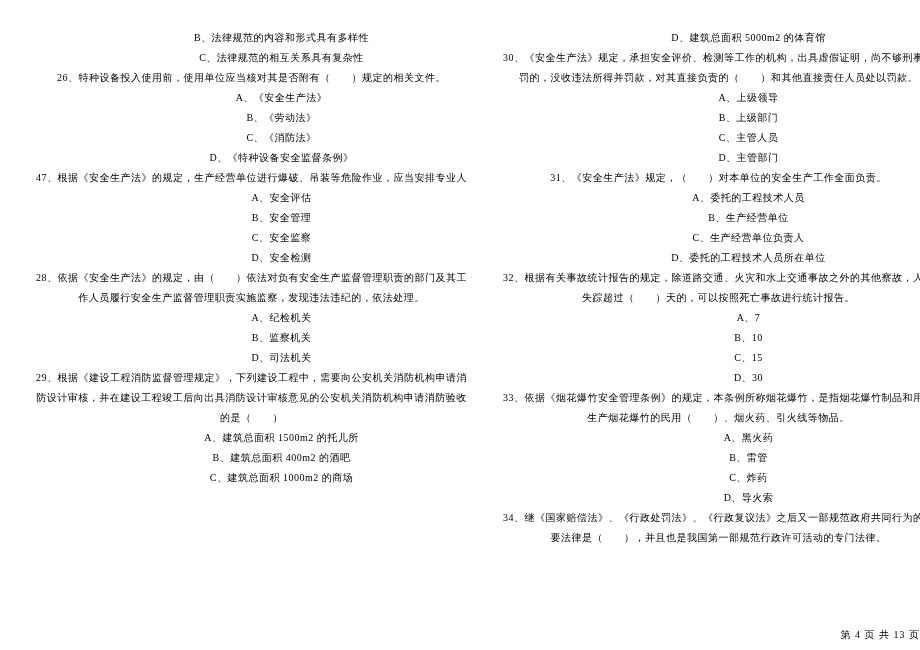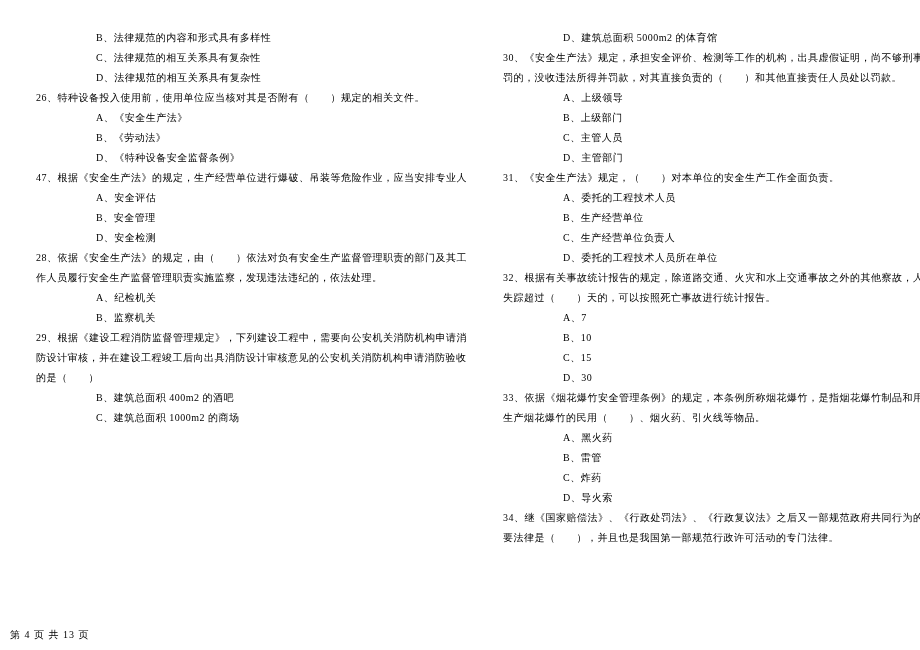--- a/index.html
+++ b/index.html
@@ -15,20 +15,21 @@
       font-size: 10px;
       color: #000000;
       position: relative;
       overflow: hidden;
     }
     .page-container {
       display: flex;
       width: 100%;
       height: 100%;
       padding: 28px 36px 30px 36px;
+      text-align: center;
     }
     .column {
       flex: 1;
       display: flex;
       flex-direction: column;
     }
     .column-left {
       padding-right: 18px;
     }
     .column-right {
@@ -44,50 +45,53 @@
     }
     .indent-q {
       padding-left: 0px;
     }
     .indent-cont {
       padding-left: 0px;
     }
     .footer {
       position: absolute;
       bottom: 8px;
-      left: 10px;
+      left: 0;
       right: 0;
-      text-align: left;
+      text-align: right;
       font-size: 10px;
       letter-spacing: 1px;
     }
   </style>
 </head>
 <body>
 
 <div class="page-container">
   <div class="column column-left">
     <div class="line indent-opt">B、法律规范的内容和形式具有多样性</div>
     <div class="line indent-opt">C、法律规范的相互关系具有复杂性</div>
-    <div class="line indent-opt">D、法律规范的相互关系具有复杂性</div>
     <div class="line indent-q">26、特种设备投入使用前，使用单位应当核对其是否附有（　　）规定的相关文件。</div>
     <div class="line indent-opt">A、《安全生产法》</div>
     <div class="line indent-opt">B、《劳动法》</div>
+    <div class="line indent-opt">C、《消防法》</div>
     <div class="line indent-opt">D、《特种设备安全监督条例》</div>
     <div class="line indent-q">47、根据《安全生产法》的规定，生产经营单位进行爆破、吊装等危险作业，应当安排专业人</div>
     <div class="line indent-opt">A、安全评估</div>
     <div class="line indent-opt">B、安全管理</div>
+    <div class="line indent-opt">C、安全监察</div>
     <div class="line indent-opt">D、安全检测</div>
     <div class="line indent-q">28、依据《安全生产法》的规定，由（　　）依法对负有安全生产监督管理职责的部门及其工</div>
     <div class="line indent-cont">作人员履行安全生产监督管理职责实施监察，发现违法违纪的，依法处理。</div>
     <div class="line indent-opt">A、纪检机关</div>
     <div class="line indent-opt">B、监察机关</div>
+    <div class="line indent-opt">D、司法机关</div>
     <div class="line indent-q">29、根据《建设工程消防监督管理规定》，下列建设工程中，需要向公安机关消防机构申请消</div>
     <div class="line indent-cont">防设计审核，并在建设工程竣工后向出具消防设计审核意见的公安机关消防机构申请消防验收</div>
     <div class="line indent-cont">的是（　　）</div>
+    <div class="line indent-opt">A、建筑总面积 1500m2 的托儿所</div>
     <div class="line indent-opt">B、建筑总面积 400m2 的酒吧</div>
     <div class="line indent-opt">C、建筑总面积 1000m2 的商场</div>
   </div>
 
   <div class="column column-right">
     <div class="line indent-opt">D、建筑总面积 5000m2 的体育馆</div>
     <div class="line indent-q">30、《安全生产法》规定，承担安全评价、检测等工作的机构，出具虚假证明，尚不够刑事处</div>
     <div class="line indent-cont">罚的，没收违法所得并罚款，对其直接负责的（　　）和其他直接责任人员处以罚款。</div>
     <div class="line indent-opt">A、上级领导</div>
     <div class="line indent-opt">B、上级部门</div>

